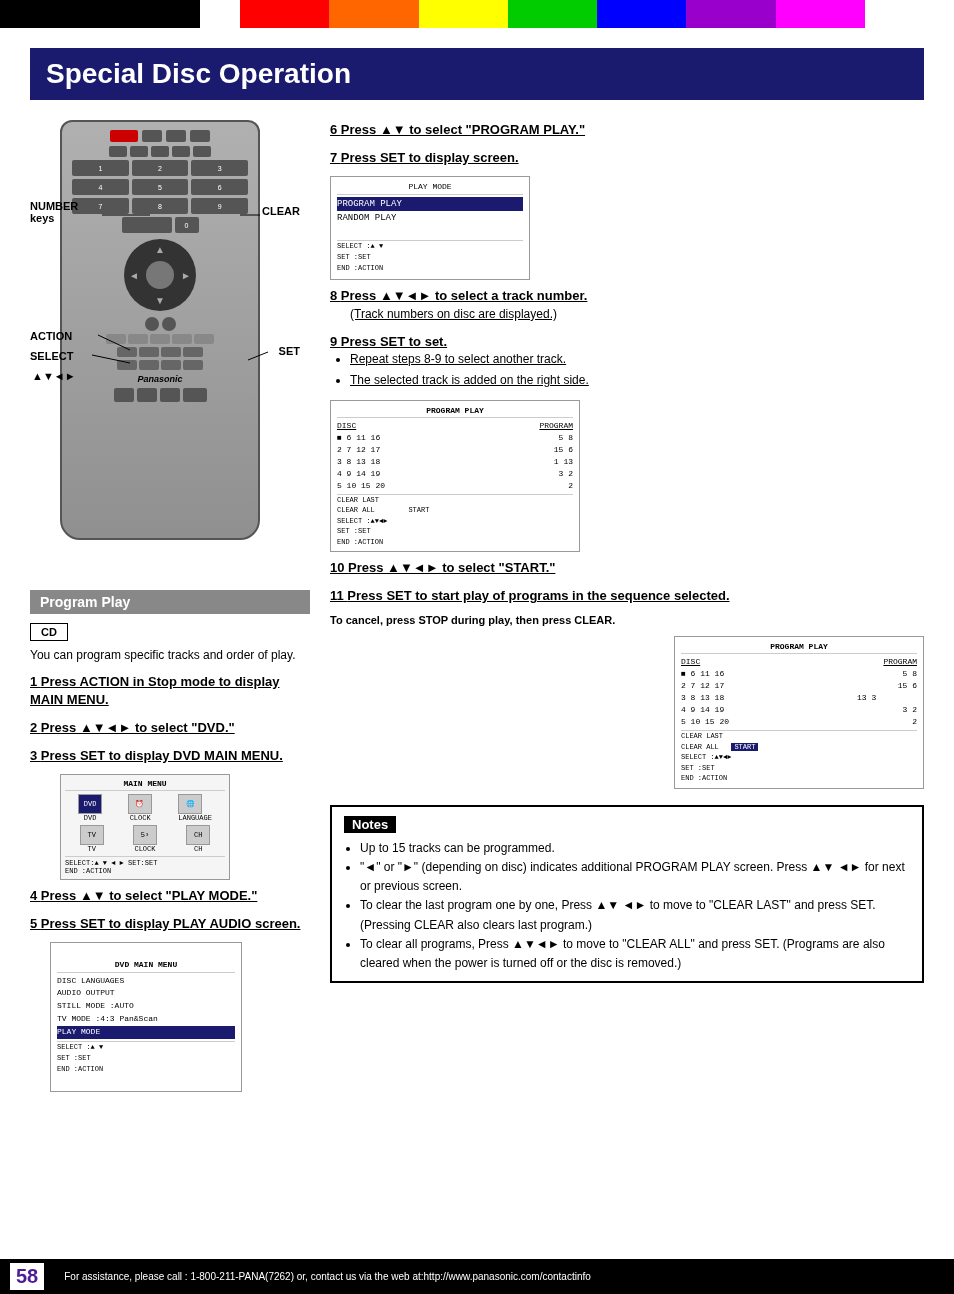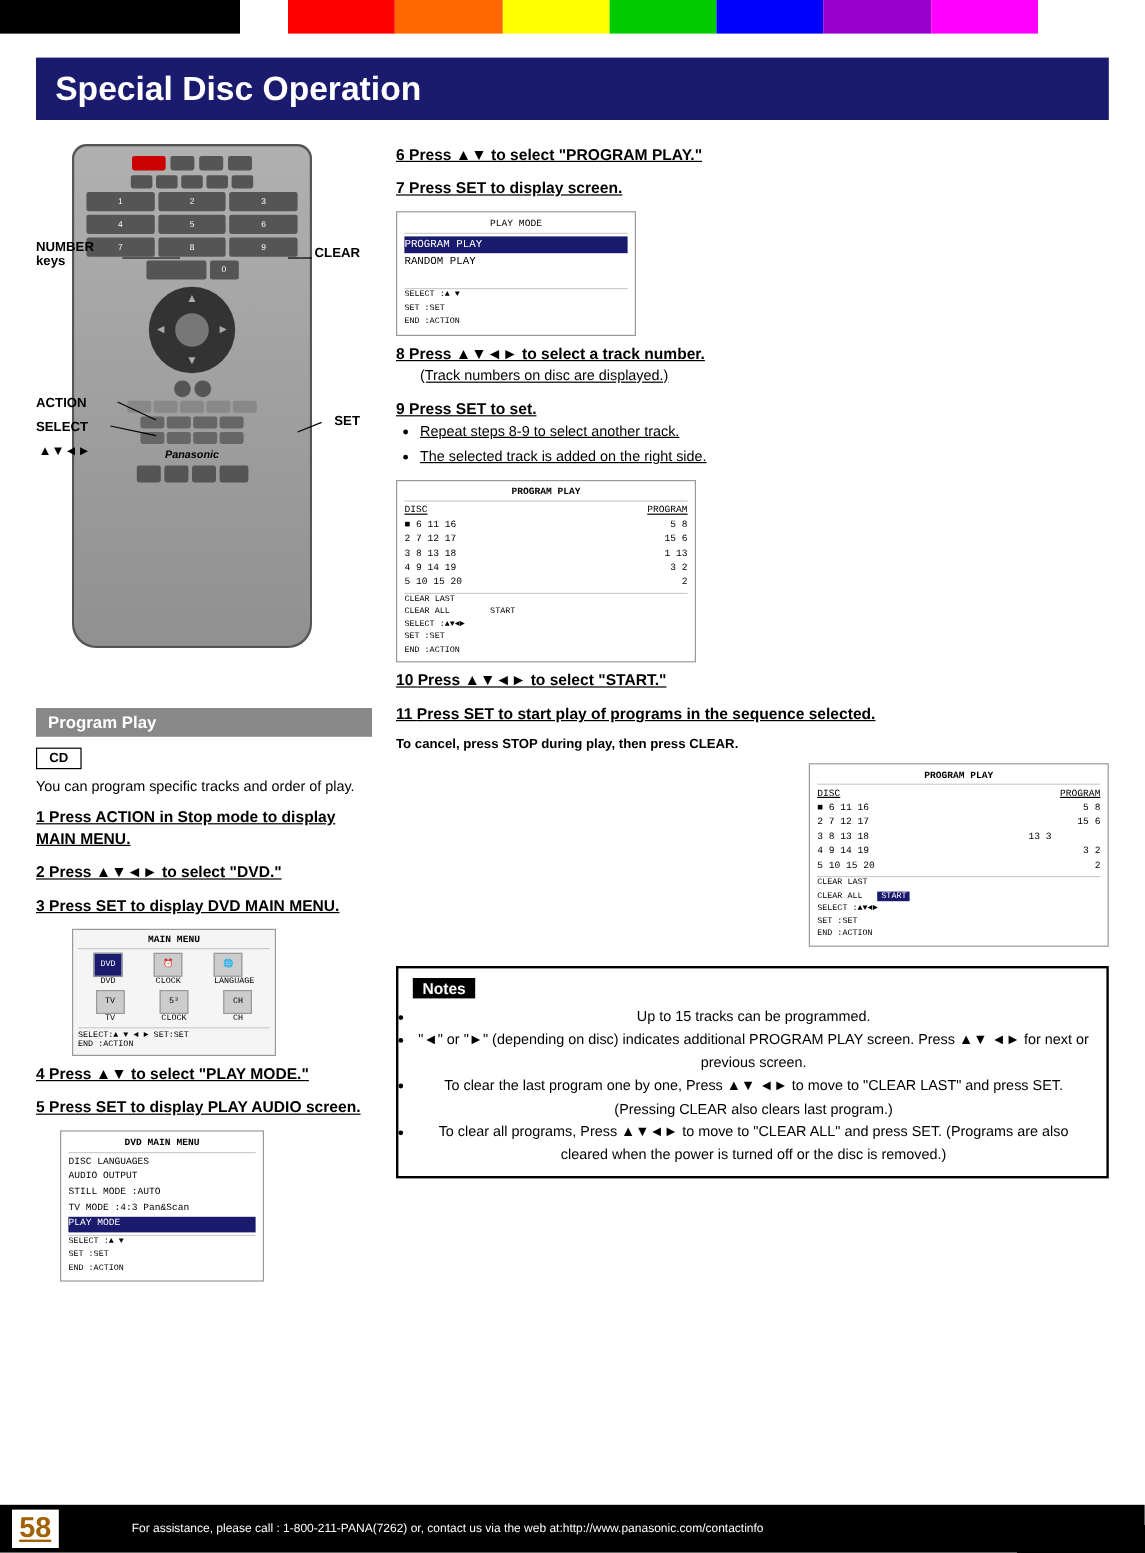--- a/index.html
+++ b/index.html
@@ -126,53 +126,50 @@
       font-weight: bold;
       background: #000;
       color: #fff;
       display: inline-block;
       padding: 1px 8px;
       margin-bottom: 6px;
     }
 
     .notes-list {
       list-style: disc;
-      margin-left: 2px;
+      margin-left: 16px;
       font-size: 12px;
       line-height: 1.6;
-      text-align: center;
     }
 
     
     .bottom-bar {
       position: absolute;
       bottom: 0;
       left: 0;
       right: 0;
       background: #000;
       color: #fff;
       font-size: 10px;
       padding: 4px 10px;
       display: flex;
       align-items: center;
       gap: 20px;
     }
 
     .page-number {
-      font-size: 24px;
+      font-size: 20px;
       font-weight: bold;
       background: #fff;
-      color: #a16207;
+      color: #4c1d95;
       padding: 2px 6px;
-      text-decoration: underline;
     }
 
     .bottom-text {
       font-size: 10px;
-      margin-left: 41px;
     }
 
     .remote-image {
       width: 240px;
       background: linear-gradient(180deg, #b0b0b0 0%, #909090 100%);
       border: 2px solid #555;
       border-radius: 12px 12px 20px 20px;
       padding: 8px 10px 12px 10px;
       position: relative;
     }
@@ -445,21 +442,21 @@
           <span class="step-bold">4 </span>
           <span class="step-bold">Press ▲▼ to select "PLAY MODE."</span>
         </div>
 
         <div class="step">
           <span class="step-bold">5 </span>
           <span class="step-bold">Press SET to display PLAY AUDIO screen.</span>
         </div>
 
         
-        <div style="border:1px solid #999;background:#fff;padding:4px 6px;font-family:'Courier New',monospace;font-size:8px;width:170px;margin:4px 0 4px 20px;line-height:1.6;">
+        <div style="border:1px solid #999;background:#fff;padding:16px 6px;font-family:'Courier New',monospace;font-size:8px;width:192px;margin:4px 0 4px 20px;line-height:1.6;">
           <div style="text-align:center;font-weight:bold;border-bottom:1px solid #ccc;margin-bottom:2px;">DVD MAIN MENU</div>
           <div>DISC LANGUAGES</div>
           <div>AUDIO OUTPUT</div>
           <div>STILL MODE    :AUTO</div>
           <div>TV MODE       :4:3 Pan&amp;Scan</div>
           <div style="background:#1a1a6e;color:#fff;display:block;">PLAY MODE</div>
           <div style="border-top:1px solid #ccc;margin-top:2px;font-size:7px;">
             SELECT :▲ ▼<br>SET    :SET<br>END    :ACTION
           </div>
         </div>

